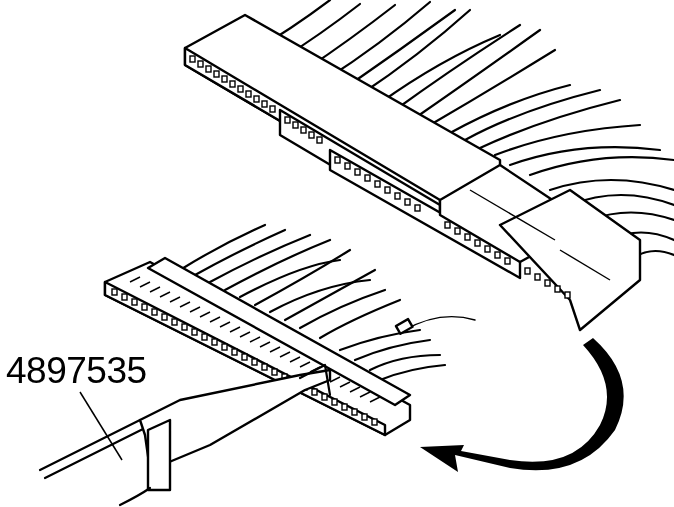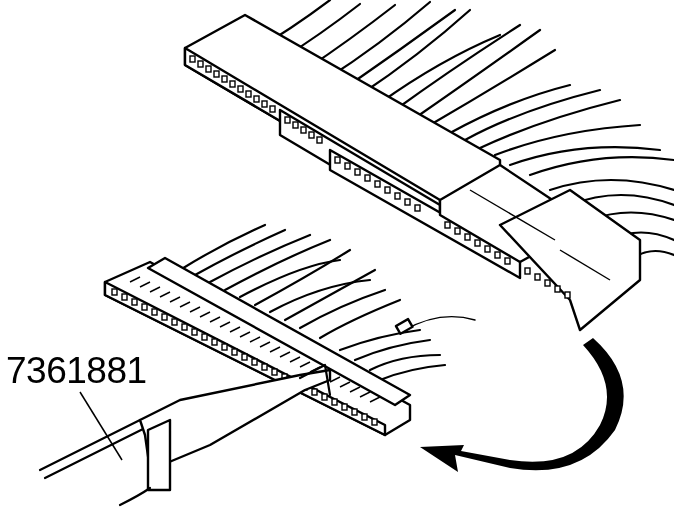--- a/index.html
+++ b/index.html
@@ -7,21 +7,21 @@
   svg { position:absolute; left:0; top:0; }
   .part-label { position:absolute; left:6px; top:352px; font-size:37px; color:#000; letter-spacing:-0.5px; line-height:1; }
   .ln { fill:none; stroke:#000; stroke-width:2.2; stroke-linejoin:round; stroke-linecap:round; }
   .thin { fill:none; stroke:#000; stroke-width:1.4; }
   .body { fill:#fff; stroke:#000; stroke-width:2.4; stroke-linejoin:round; }
   .pin { fill:#fff; stroke:#000; stroke-width:1.4; }
 </style>
 </head>
 <body>
 
-<div class="part-label">7361881</div>
+<div class="part-label">4897535</div>
 
 <svg width="674" height="507" viewBox="0 0 674 507">
 
   <g class="ln">
     <path d="M255 50 Q290 30 330 0"></path>
     <path d="M280 60 Q320 35 360 4"></path>
     <path d="M305 70 Q350 40 395 5"></path>
     <path d="M325 80 Q380 45 430 2"></path>
     <path d="M345 88 Q400 50 455 10"></path>
     <path d="M360 95 Q420 55 470 10"></path>

